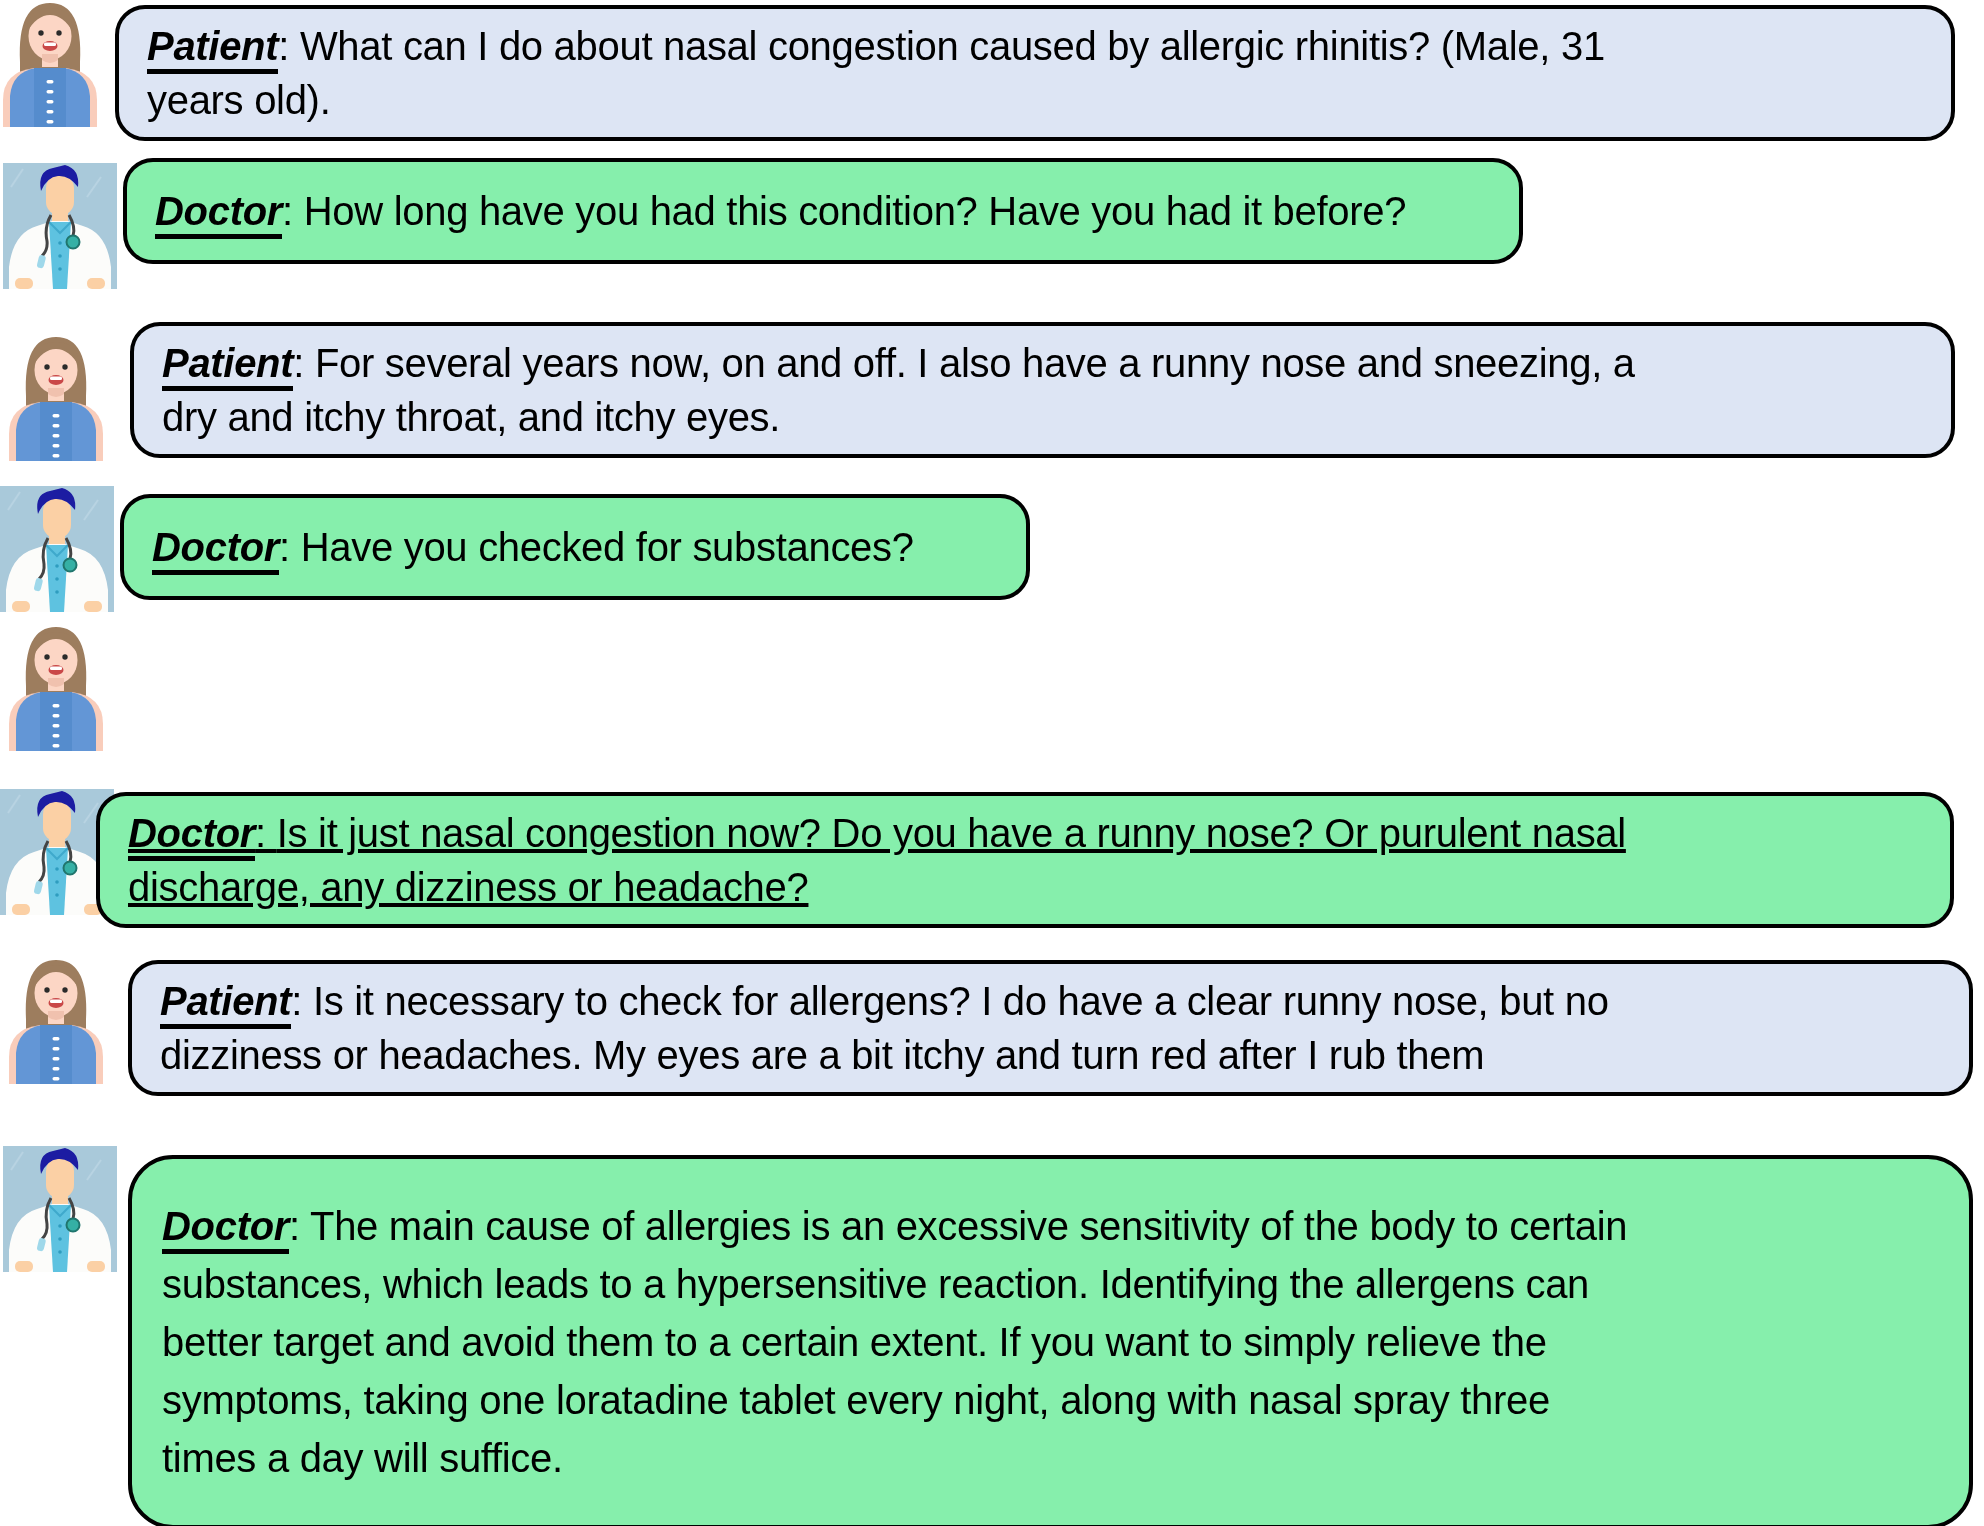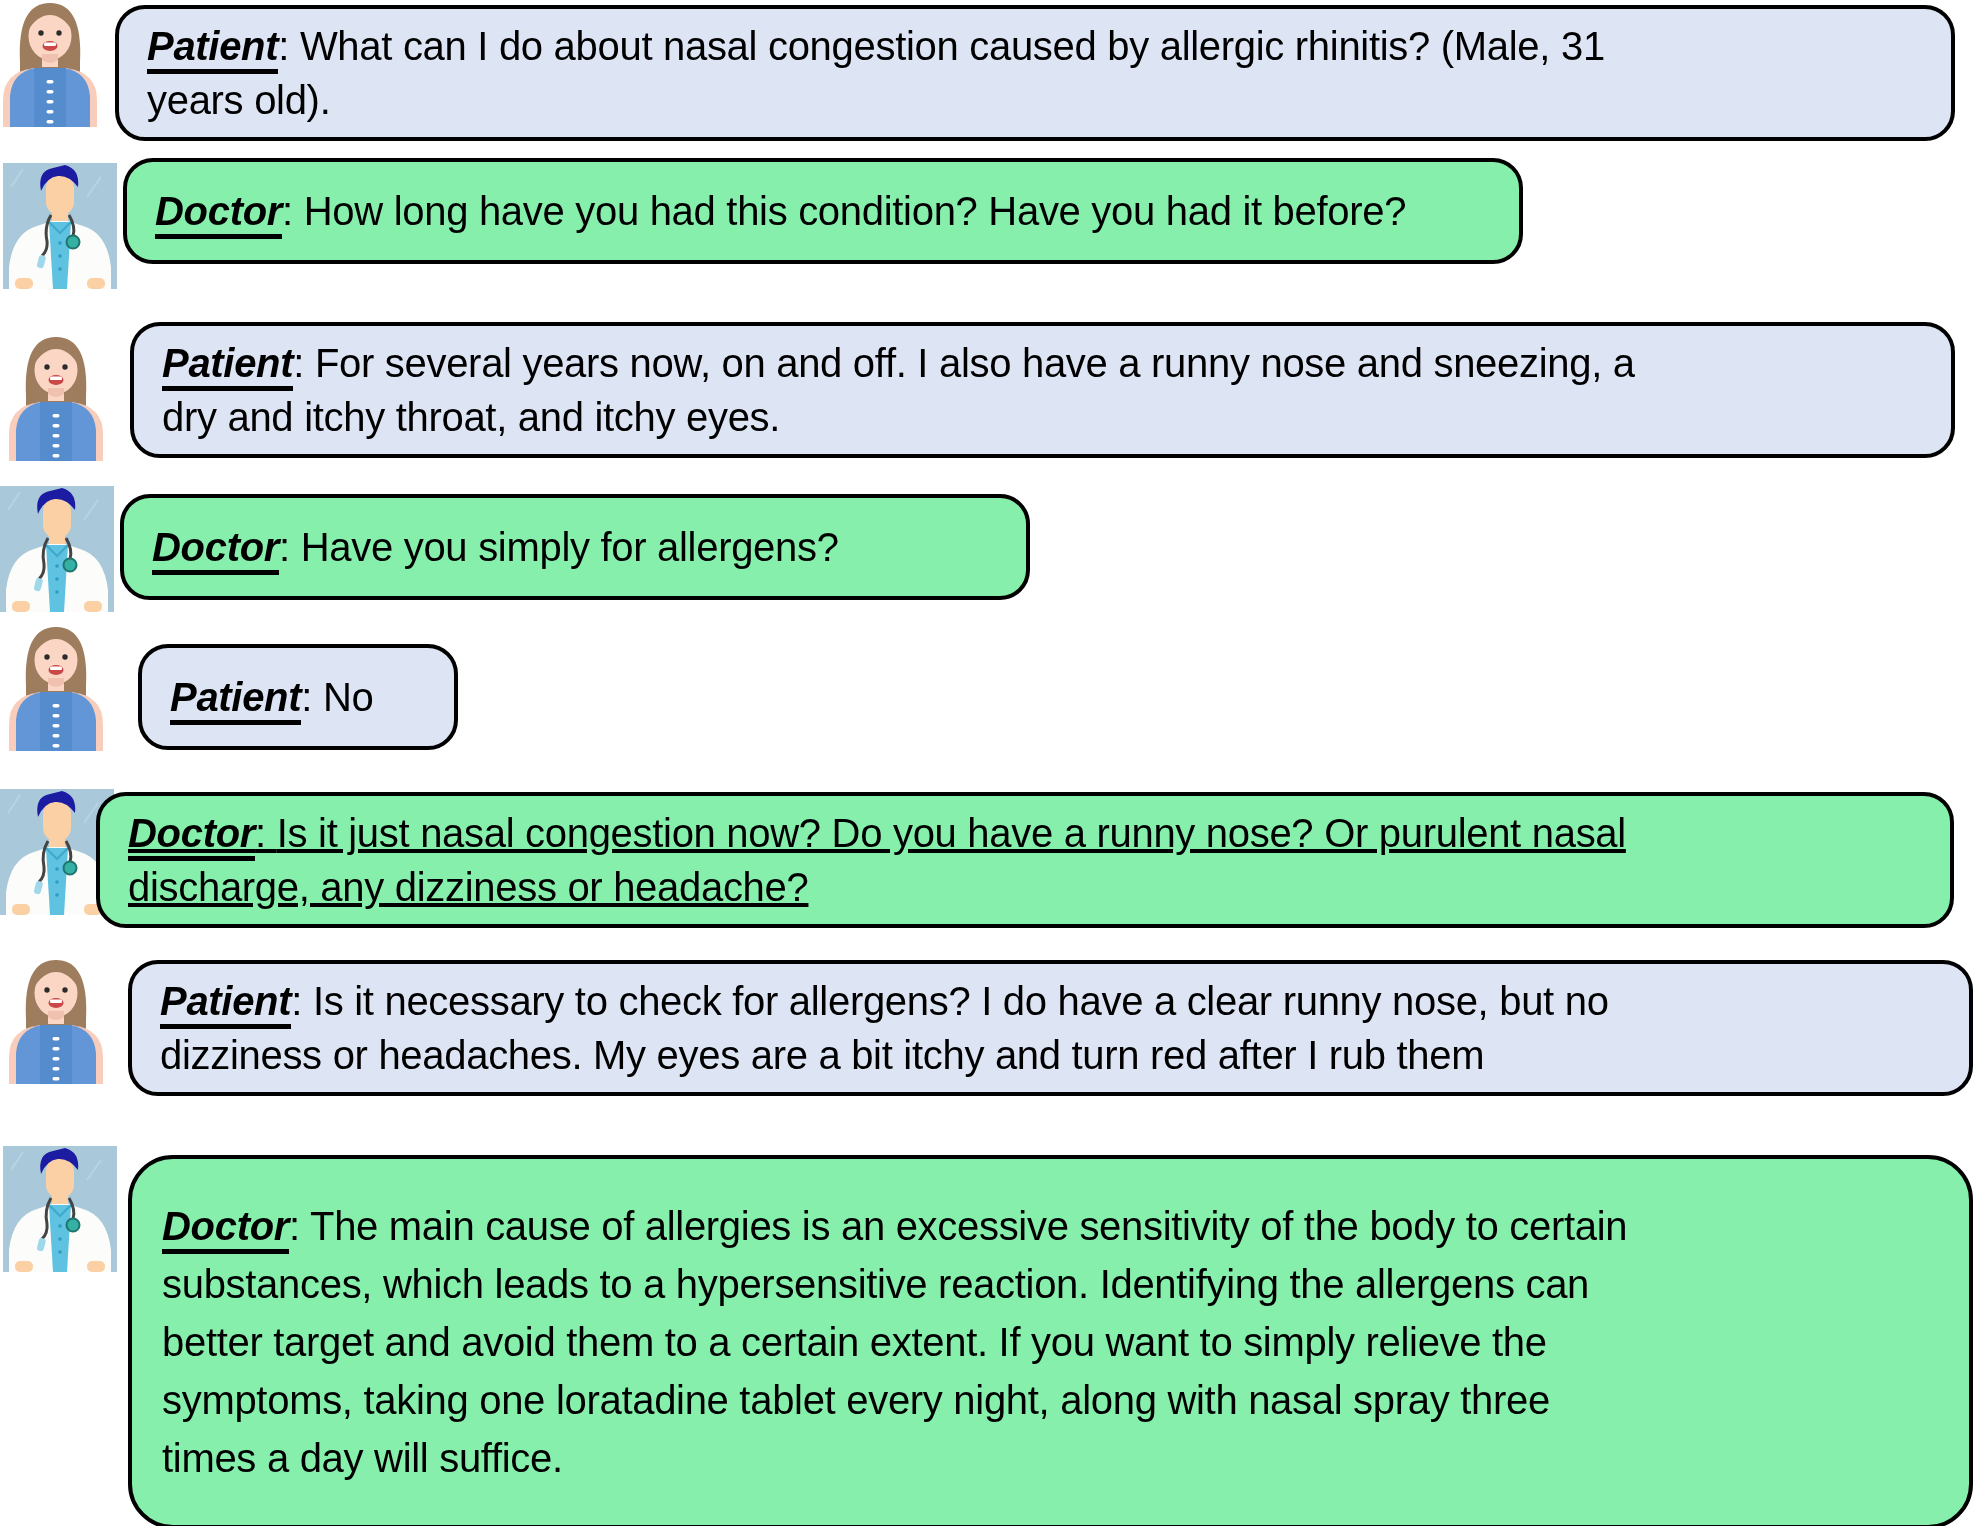--- a/index.html
+++ b/index.html
@@ -126,30 +126,27 @@
     <span class="speaker">Patient</span><span class="sep">: </span><span class="msg-text">For several years now, on and off. I also have a runny nose and sneezing, a
 dry and itchy throat, and itchy eyes.</span>
   </div>
 
   <div class="avatar a4">
     <svg viewBox="0 0 114 126" width="114" height="126">
         <use href="#doctor-art"></use>
       </svg>
   </div>
   <div class="bubble doctor single b4">
-    <span class="speaker">Doctor</span><span class="sep">: </span><span class="msg-text">Have you simply for allergens?</span>
+    <span class="speaker">Doctor</span><span class="sep">: </span><span class="msg-text">Have you checked for substances?</span>
   </div>
 
   <div class="avatar a5">
     <svg viewBox="0 0 100 127" width="100" height="127">
         <use href="#patient-art"></use>
       </svg>
-  </div>
-  <div class="bubble patient single b5">
-    <span class="speaker">Patient</span><span class="sep">: </span><span class="msg-text">No</span>
   </div>
 
   <div class="avatar a6">
     <svg viewBox="0 0 114 126" width="114" height="126">
         <use href="#doctor-art"></use>
       </svg>
   </div>
   <div class="bubble doctor twoline b6">
     <span class="speaker">Doctor</span><span class="sep">: </span><span class="msg-text">Is it just nasal congestion now? Do you have a runny nose? Or purulent nasal
 discharge, any dizziness or headache?</span>

